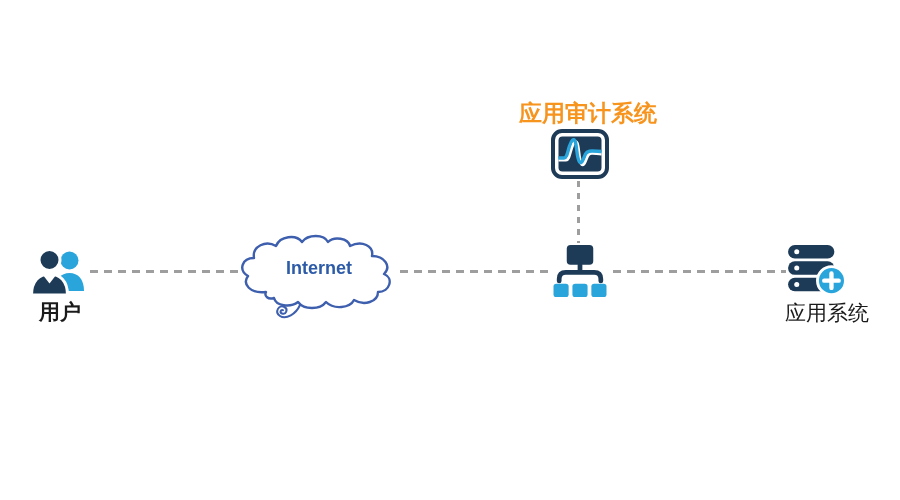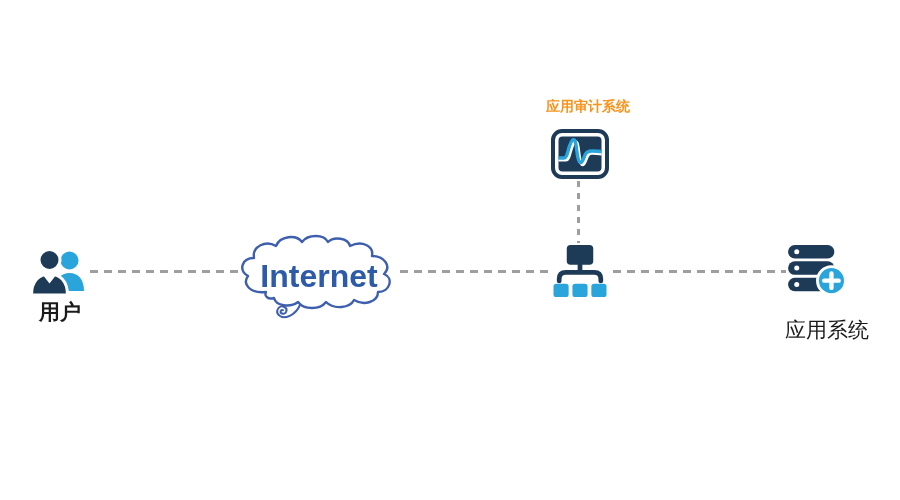--- a/index.html
+++ b/index.html
@@ -24,26 +24,26 @@
   }
   .vline{
     position:absolute;width:3px;
     background:repeating-linear-gradient(180deg,var(--dash) 0 6px,transparent 6px 12px);
   }
   .node-label{
     position:absolute;font-size:21px;color:var(--label);text-align:center;
     white-space:nowrap;
   }
   .audit-label{
-    position:absolute;font-size:14px;font-weight:bold;color:var(--orange);
+    position:absolute;font-size:23px;font-weight:bold;color:var(--orange);
     text-align:center;white-space:nowrap;
   }
   .internet-text{
     position:absolute;left:0;right:0;top:24px;text-align:center;
-    font-size:32px;font-weight:bold;color:var(--internet-text);
+    font-size:18px;font-weight:bold;color:var(--internet-text);
   }
   svg{display:block;}
   .f-navy{fill:var(--navy);}
   .f-blue{fill:var(--light-blue);}
   .f-white{fill:#ffffff;}
   .s-navy{stroke:var(--navy);}
   .s-blue{stroke:var(--light-blue);}
   .s-white{stroke:#ffffff;}
   .s-cloud{stroke:var(--cloud-stroke);}
 </style>
@@ -125,15 +125,15 @@
       <rect class="f-navy" x="2" y="35" width="48" height="14" rx="7"></rect>
       <circle class="f-white" cx="11" cy="8" r="2.6"></circle>
       <circle class="f-white" cx="11" cy="25" r="2.6"></circle>
       <circle class="f-white" cx="11" cy="42" r="2.6"></circle>
       <g>
         <circle class="f-blue s-white" stroke-width="3" cx="47" cy="38" r="14.5"></circle>
         <path class="s-white" fill="none" stroke-width="4.5" stroke-linecap="round" d="M47 30.5 V45.5 M39.5 38 H54.5"></path>
       </g>
     </svg>
   </div>
-  <div class="node-label" style="left:780px;top:299px;width:94px;margin-top:17px;">应用系统</div>
+  <div class="node-label" style="left:780px;top:299px;width:94px;">应用系统</div>
 
 </div>
 
 </body></html>

